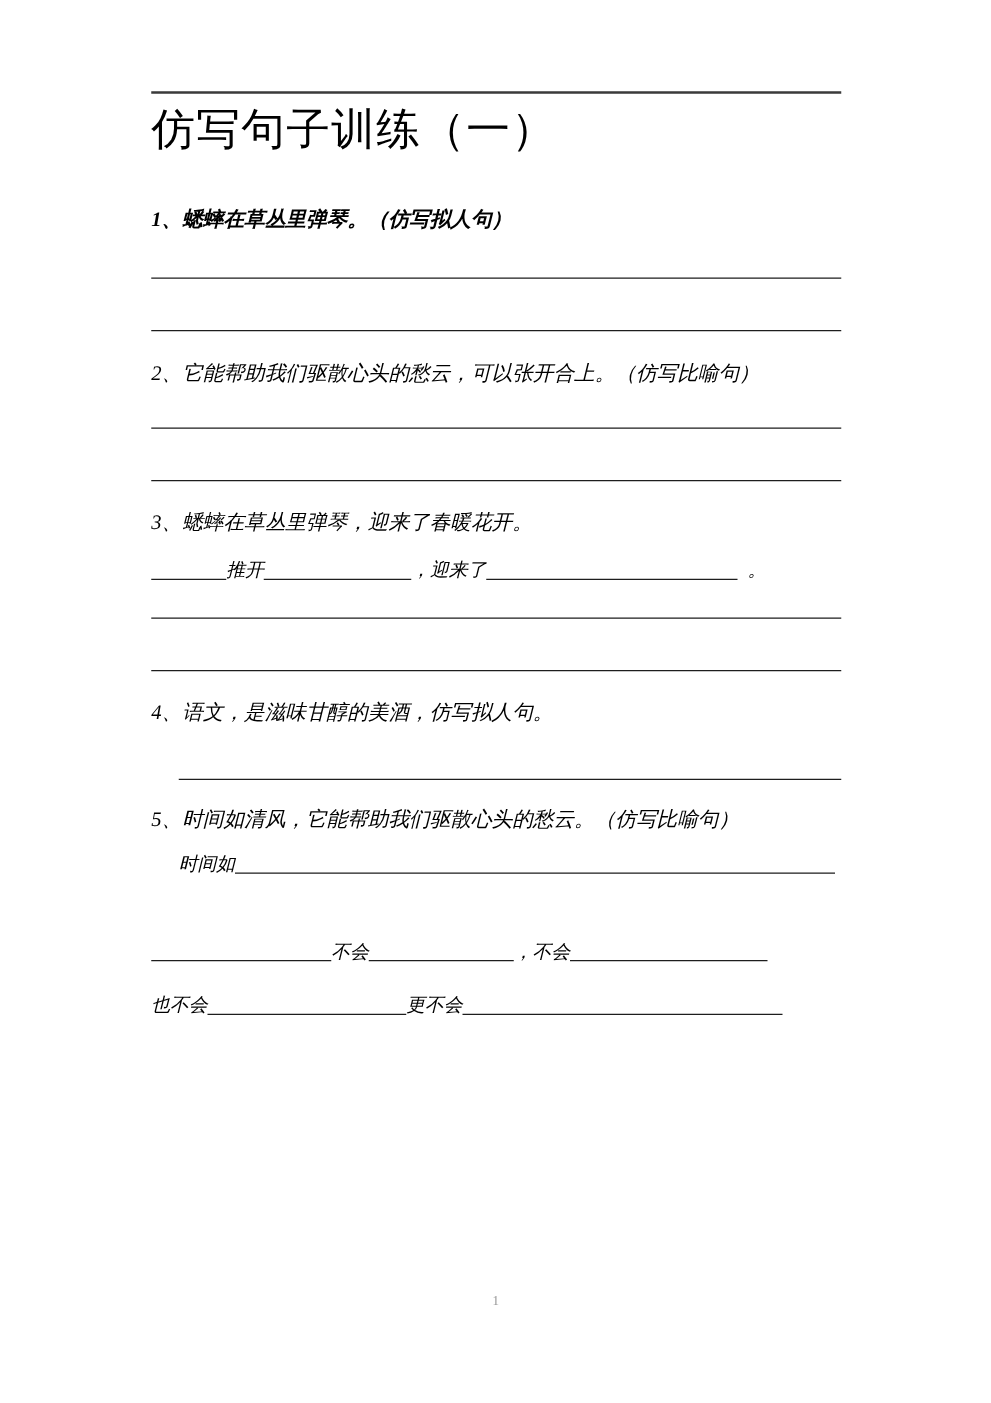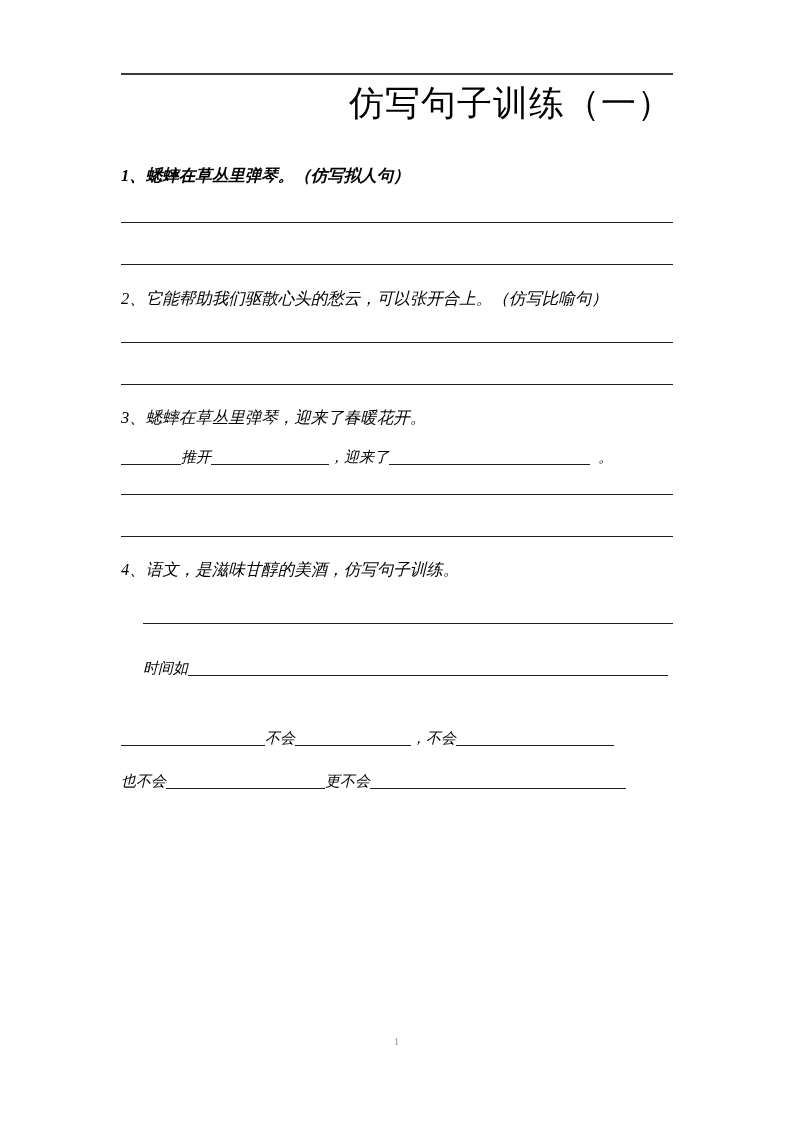--- a/index.html
+++ b/index.html
@@ -32,21 +32,21 @@
     height: 0;
     border-top: 2px solid #3a3a3a;
   }
 
   
   .doc-title {
     position: absolute;
     left: 121px;
     top: 82px;
     width: 552px;
-    text-align: right;
+    text-align: left;
     font-family: "Liberation Serif", "DejaVu Serif", serif;
     font-size: 35px;
     line-height: 44px;
     font-weight: normal;
     letter-spacing: 1px;
     white-space: nowrap;
   }
 
   
   .content {
@@ -157,27 +157,30 @@
     <div class="row">
       <span class="fill" style="width:60px"></span><span>推开</span><span class="fill" style="width:118px"></span><span>，迎来了</span><span class="fill" style="width:201px"></span><span class="sp"></span><span>。</span>
     </div>
     <div style="height:26px"></div>
     <div class="blank-line"></div>
     <div style="height:41px"></div>
     <div class="blank-line"></div>
 
     <div style="height:21px"></div>
     <div class="q-text">
-      <span>4、</span><span>语文，是滋味甘醇的美酒，仿写句子训练。</span>
+      <span>4、</span><span>语文，是滋味甘醇的美酒，仿写拟人句。</span>
     </div>
     <div style="height:15px"></div>
     <div style="height:26px"></div>
     <div class="blank-line" style="width:530px; margin-left:22px"></div>
 
     <div style="height:20px"></div>
+    <div class="q-text">
+      <span>5、</span><span>时间如清风，它能帮助我们驱散心头的愁云。（仿写比喻句）</span>
+    </div>
     <div style="height:13px"></div>
     <div class="row" style="padding-left:22px">
       <span>时间如</span><span class="fill" style="width:480px"></span>
     </div>
 
     <div style="height:16px"></div>
     <div style="height:12px"></div>
     <div style="height:20px"></div>
     <div class="row">
       <span class="fill" style="width:144px"></span><span>不会</span><span class="fill" style="width:116px"></span><span>，不会</span><span class="fill" style="width:158px"></span>

